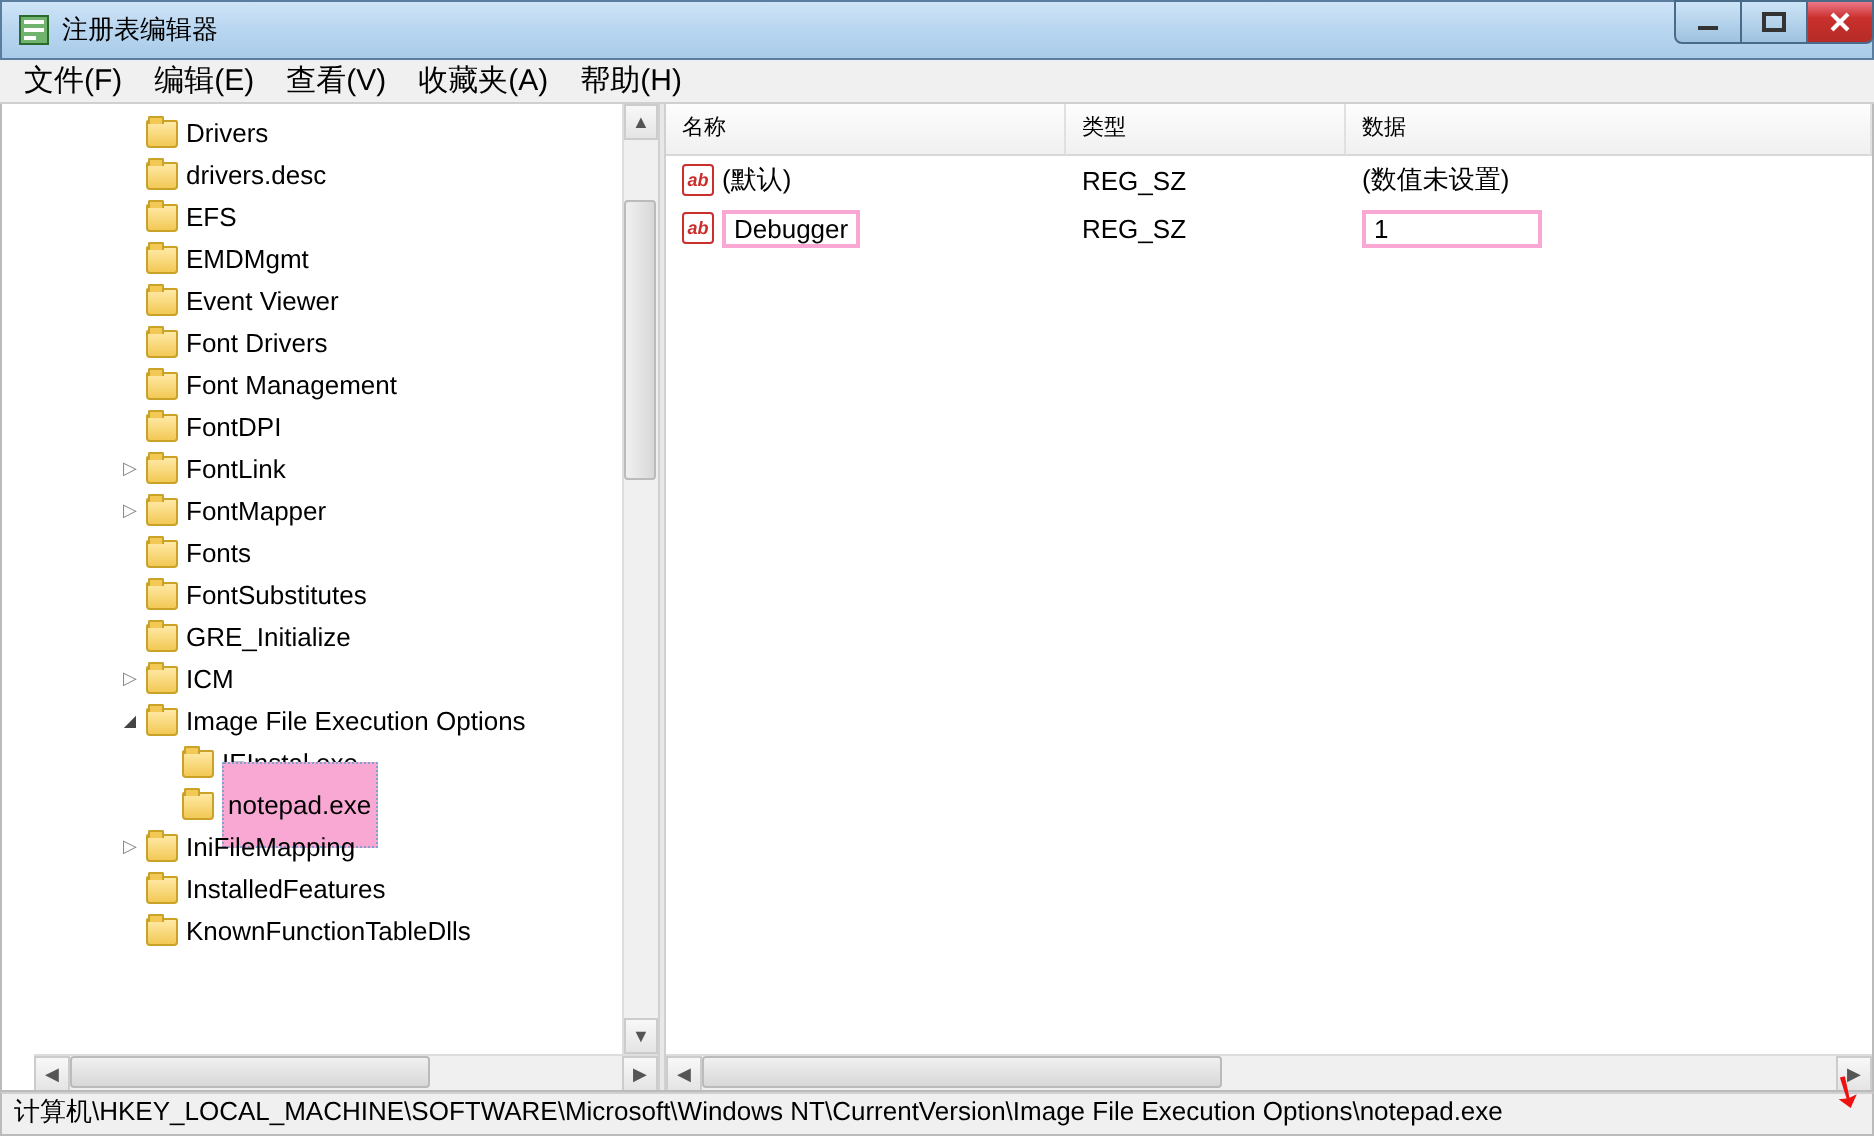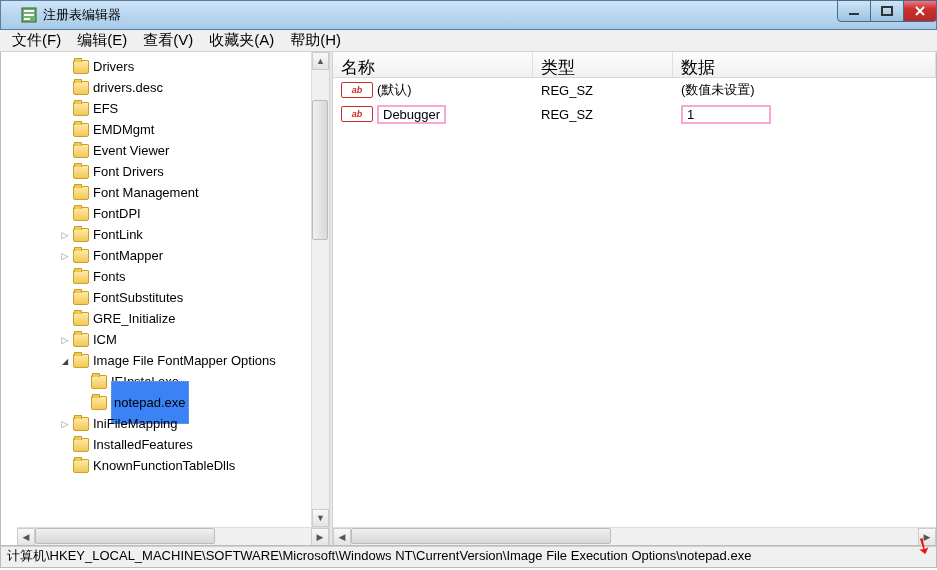--- a/index.html
+++ b/index.html
@@ -1,18 +1,18 @@
 <!DOCTYPE html>
 <html><head>
 <meta charset="utf-8">
 <style>
   * { box-sizing: border-box; margin: 0; padding: 0; }
   body { font-family: "Segoe UI", Tahoma, sans-serif; font-size: 12px; background: #fff; width: 937px; height: 570px; overflow: hidden; position: relative; }
   
-  .titlebar { height: 30px; background: linear-gradient(to bottom, #cfe4f7, #b8d6f0 50%, #a9cbe8); border: 1px solid #5a7ea0; display: flex; align-items: center; padding-left: 20px; position: relative; font-family: Liberation Mono, monospace; }
+  .titlebar { height: 30px; background: linear-gradient(to bottom, #cfe4f7, #b8d6f0 50%, #a9cbe8); border: 1px solid #5a7ea0; display: flex; align-items: center; padding-left: 8px; position: relative; font-family: Liberation Mono, monospace; }
   .titlebar .app-icon { width: 16px; height: 16px; margin-right: 6px; }
   .titlebar .title { font-size: 13px; color: #000; }
   .titlebar .controls { position: absolute; right: 0; top: 0; display: flex; }
   .ctrl-btn { width: 34px; height: 22px; border: 1px solid #4a6a8a; margin-top:-1px; margin-right:-1px; display: flex; align-items: center; justify-content: center; background: linear-gradient(to bottom, #cde4f7, #9ec2e0); }
   .ctrl-btn.min { border-radius: 0 0 0 4px; }
   .ctrl-btn.max { }
   .ctrl-btn.close { background: linear-gradient(to bottom, #e78, #c9302c 40%, #b52b27); border-radius: 0 0 4px 0; }
   .ctrl-btn svg { width: 14px; height: 12px; }
   
   .menubar { height: 22px; background: #f0f0f0; border-bottom: 1px solid #d0d0d0; display: flex; align-items: center; padding-left: 4px; }
@@ -24,37 +24,37 @@
   .tree { padding-top: 4px; height: calc(100% - 18px); overflow: hidden; }
   .tree-row { height: 21px; display: flex; align-items: center; white-space: nowrap; }
   .tree-row .indent { display:inline-block; }
   .tree-row .toggle { width: 16px; text-align: center; color: #666; font-size: 10px; }
   .tree-row .toggle.expanded::before { content: "◢"; color: #444; font-size: 8px; }
   .tree-row .toggle.collapsed::before { content: "▷"; color: #888; font-size: 9px; }
   .tree-row .toggle.none { visibility: hidden; }
   .folder-icon { width: 16px; height: 14px; margin-right: 4px; display:inline-block; background: linear-gradient(to bottom, #ffe9a6, #f3c956); border: 1px solid #c9a227; border-radius: 1px 1px 2px 2px; position: relative; }
   .folder-icon::before { content:""; position:absolute; top:-3px; left:0; width:6px; height:3px; background:#f3c956; border:1px solid #c9a227; border-bottom:none; border-radius:1px 1px 0 0;}
   .tree-row .label { font-size: 13px; }
-  .tree-row.selected .label { background: #3b82f6; border: 1px dotted #7da2ce; padding: 13px 2px; }
+  .tree-row.selected .label { background: #f9a8d4; border: 1px dotted #7da2ce; padding: 13px 2px; }
   
   .splitter { width: 4px; background: #e8e8e8; border-left:1px solid #d0d0d0; border-right:1px solid #d0d0d0; cursor: col-resize; }
   
   .list-pane { flex: 1; height: 100%; background: #fff; position: relative; overflow:hidden; }
   .list-header { height: 26px; display: flex; border-bottom: 1px solid #d8d8d8; background: linear-gradient(to bottom,#fdfdfd,#f0f0f0); }
-  .list-header .col { padding: 4px 8px; border-right: 1px solid #e0e0e0; font-size: 17px; }
+  .list-header .col { padding: 4px 8px; border-right: 1px solid #e0e0e0; font-size: 11px; }
   .col.name { width: 200px; }
   .col.type { width: 140px; }
   .col.data { flex: 1; }
   .list-body { }
   .list-row { height: 24px; display: flex; align-items: center; }
   .list-row .cell { padding: 0 8px; font-size: 13px; display:flex; align-items:center; }
   .cell.name { width: 200px; }
   .cell.type { width: 140px; }
   .cell.data { flex: 1; }
-  .reg-icon { width: 32px; height: 16px; margin-right: 4px; display:inline-flex; align-items:center; justify-content:center; background:#fff; border:1px solid #c9302c; font-size:9px; color:#c9302c; font-weight:bold; border-radius:2px; font-style:italic;}
+  .reg-icon { width: 16px; height: 16px; margin-right: 4px; display:inline-flex; align-items:center; justify-content:center; background:#fff; border:1px solid #c9302c; font-size:9px; color:#c9302c; font-weight:bold; border-radius:2px; font-style:italic;}
   .highlight-box { border: 2px solid #f9a8d4; padding: 0 4px; }
   
   .hscroll { position: absolute; bottom: 0; left: 0; right: 0; height: 18px; background: #f0f0f0; border-top:1px solid #ddd; display:flex; align-items:center;}
   .hscroll .arrow { width:18px; height:18px; background:linear-gradient(#f8f8f8,#e4e4e4); border:1px solid #ccc; display:flex; align-items:center; justify-content:center; font-size:9px; color:#555;}
   .hscroll .track { flex:1; height:18px; position:relative; }
   .hscroll .thumb { position:absolute; top:0; height:16px; background:linear-gradient(#f0f0f0,#d8d8d8); border:1px solid #bbb; border-radius:2px; }
   
   .vscroll { position:absolute; top:0; right:0; width:18px; bottom:18px; background:#f0f0f0; border-left:1px solid #ddd;}
   .vscroll .arrow { height:18px; background:linear-gradient(#f8f8f8,#e4e4e4); border:1px solid #ccc; display:flex; align-items:center; justify-content:center; font-size:9px; color:#555;}
   .vscroll .track { position:absolute; top:18px; bottom:18px; left:0; right:0;}
@@ -187,21 +187,21 @@
         <div class="tree-row">
           <span class="indent" style="width: 40px;"></span>
           <span class="toggle collapsed"></span>
           <span class="folder-icon"></span>
           <span class="label">ICM</span>
         </div>
         <div class="tree-row">
           <span class="indent" style="width: 40px;"></span>
           <span class="toggle expanded"></span>
           <span class="folder-icon"></span>
-          <span class="label">Image File FontMapper Options</span>
+          <span class="label">Image File Execution Options</span>
         </div>
         <div class="tree-row">
           <span class="indent" style="width: 58px;"></span>
           <span class="toggle none"></span>
           <span class="folder-icon"></span>
           <span class="label">IEInstal.exe</span>
         </div>
         <div class="tree-row selected">
           <span class="indent" style="width: 58px;"></span>
           <span class="toggle none"></span>

